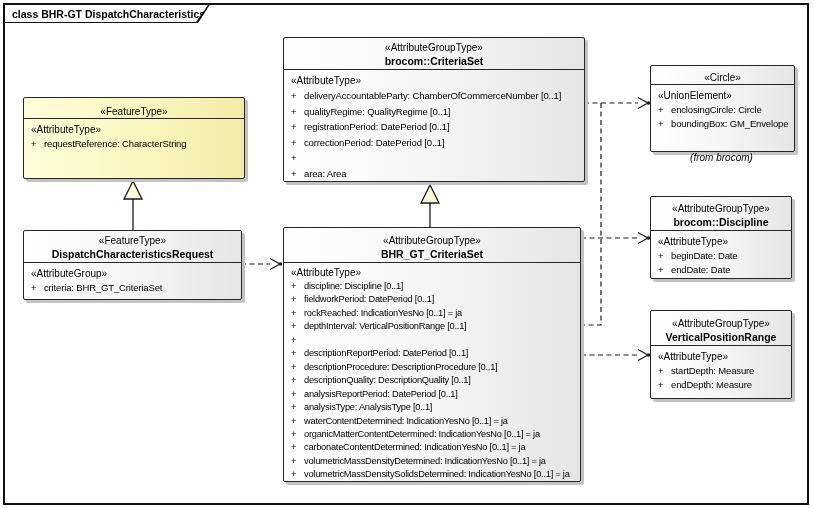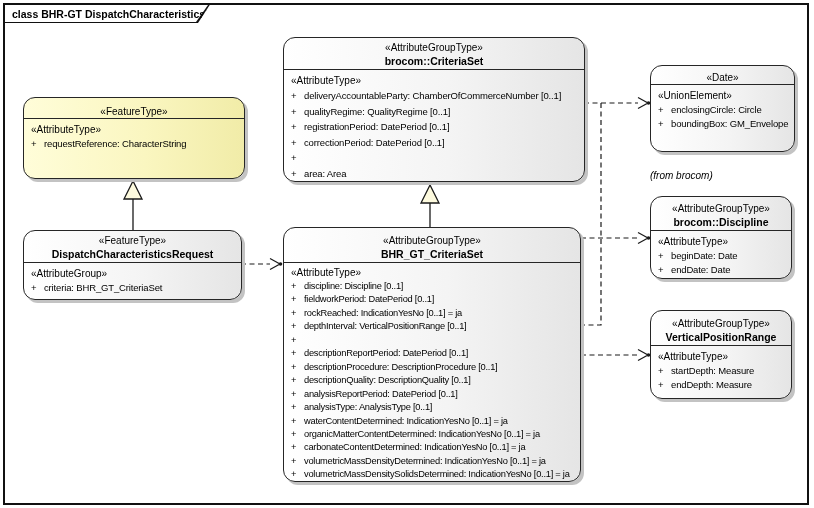--- a/index.html
+++ b/index.html
@@ -8,37 +8,37 @@
   .frame{position:absolute;left:3px;top:3px;width:802px;height:498px;
          border:2px solid #111;}
   
   .tab-outer{position:absolute;left:3px;top:3px;width:208px;height:20px;background:#111;
              clip-path:polygon(0 0,100% 0,calc(100% - 13px) 100%,0 100%);}
   .tab-inner{position:absolute;left:2px;top:2px;width:203px;height:17px;background:#fff;
              clip-path:polygon(0 0,100% 0,calc(100% - 12px) 100%,0 100%);}
   .tab-label{position:absolute;left:9px;top:5px;font-size:10.5px;font-weight:700;white-space:nowrap;}
 
   
-  .uml-box{position:absolute;border:1.4px solid #262626;border-radius:12px;overflow:hidden;
+  .uml-box{position:absolute;border:1.4px solid #262626;border-radius:2px;overflow:hidden;
            background:linear-gradient(90deg,#ffffff 0%,#f4f4f4 55%,#e5e5e5 100%);
            box-shadow:3px 3px 0 #c3c3c3;}
   .uml-box.yellow{background:linear-gradient(90deg,#fffdd9 0%,#faf6c0 55%,#f1ecA8 100%);}
   .hdr{border-bottom:1.4px solid #262626;text-align:center;padding-top:3px;}
   .hdr.tall{padding-top:7px;}
   .stereo{font-size:10px;line-height:13px;}
   .cname{font-weight:700;font-size:10.5px;line-height:15px;white-space:nowrap;}
   .cname.name-sm{font-size:9.6px;letter-spacing:-0.3px;font-style:italic;}
   .attrs{padding:3px 0 0 7px;}
   .slabel{font-size:10px;line-height:15px;white-space:nowrap;}
   .arow{display:flex;font-size:9.5px;letter-spacing:-0.15px;white-space:nowrap;line-height:14px;}
   .arow .vis{width:13px;flex:none;}
   .rows-lg .arow{line-height:15.6px;}
   .rows-md .arow{font-size:9.3px;letter-spacing:-0.25px;line-height:13.45px;}
   .rows-md .slabel{line-height:14px;}
-  .origin-note{position:absolute;left:650px;top:170px;width:143px;text-align:left;
+  .origin-note{position:absolute;left:650px;top:152px;width:143px;text-align:center;
                font-style:italic;font-size:10px;}
   .overlay{position:absolute;left:0;top:0;pointer-events:none;}
 </style>
 </head>
 <body>
 
 <div class="canvas">
 
   <div class="frame"></div>
 
@@ -206,21 +206,21 @@
         </div>
       <div class="arow">
           <span class="vis">+</span>
           <span>volumetricMassDensitySolidsDetermined: IndicationYesNo [0..1] = ja</span>
         </div>
     </div>
   </div>
 
   <div class="uml-box" style="left:650px;top:65px;width:143px;height:85px;">
     <div class="hdr" style="padding-top:5px;">
-      <div class="stereo">«Date»</div>
+      <div class="stereo">«Circle»</div>
     </div>
     <div class="attrs">
       <div class="slabel">«UnionElement»</div>
       <div class="arow">
           <span class="vis">+</span>
           <span>enclosingCircle: Circle</span>
         </div>
       <div class="arow">
           <span class="vis">+</span>
           <span>boundingBox: GM_Envelope</span>

